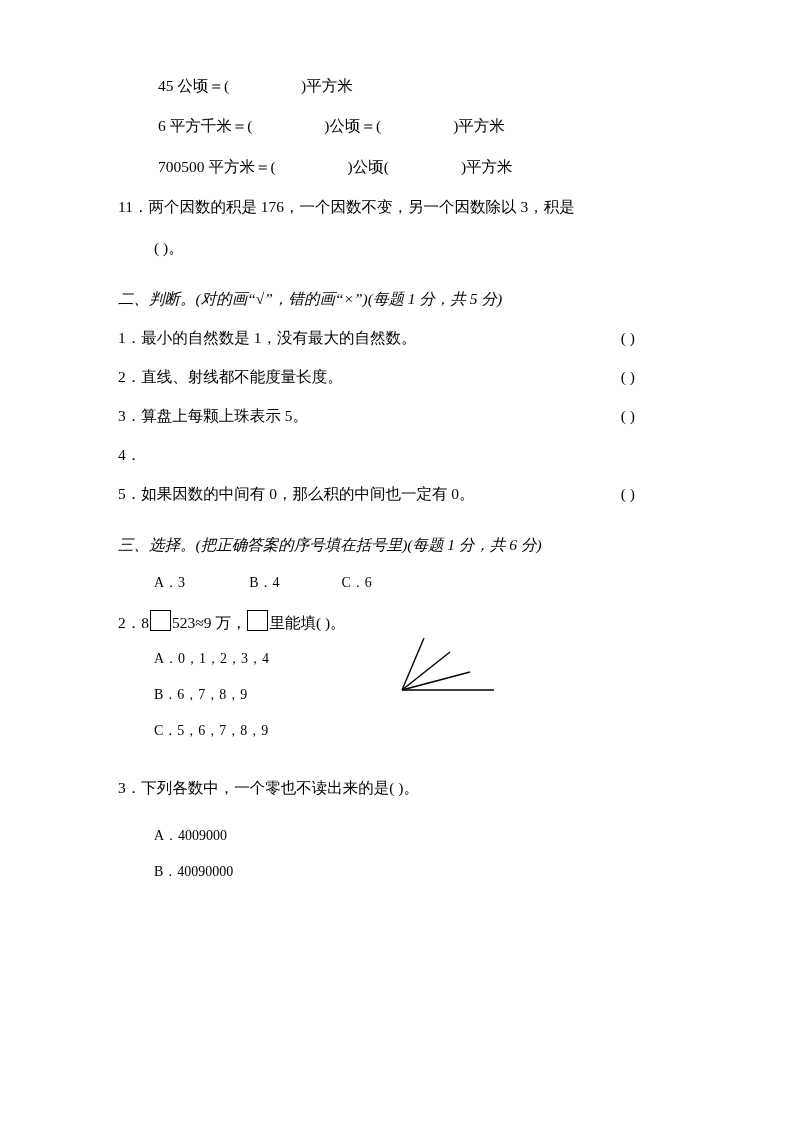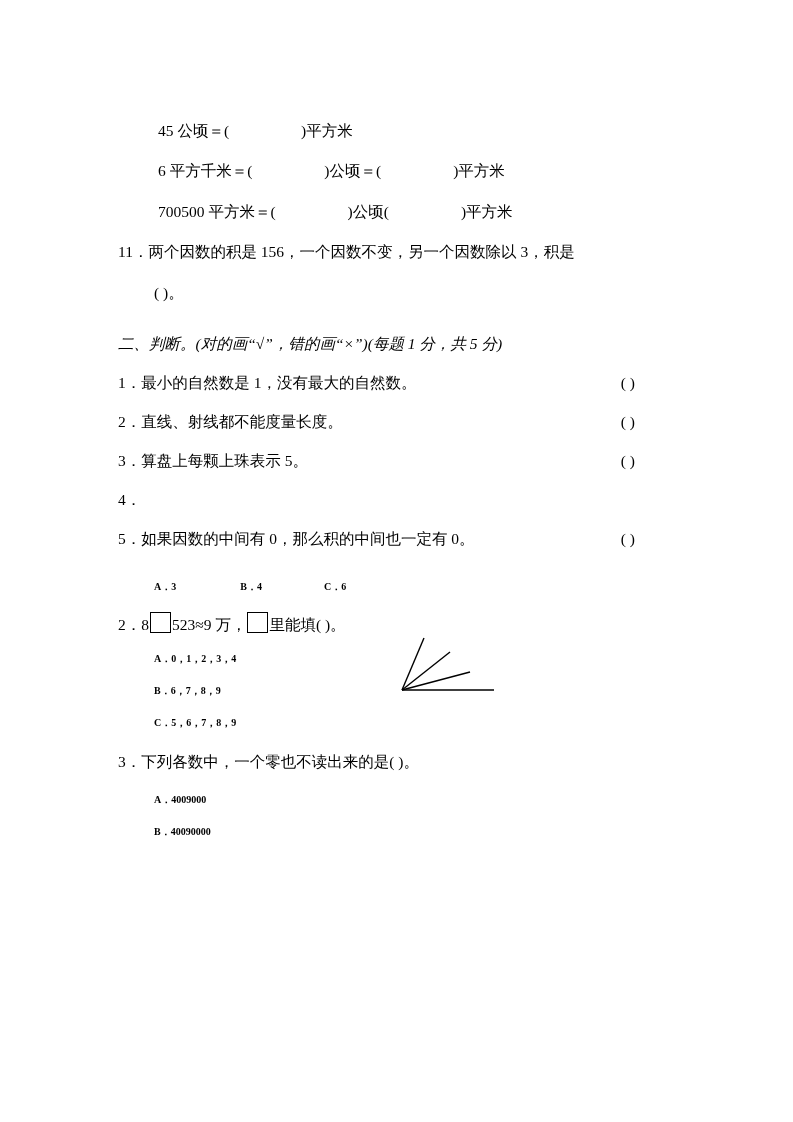--- a/index.html
+++ b/index.html
@@ -12,21 +12,21 @@
     height: 1122px;
     font-family: "Liberation Serif", "DejaVu Serif", serif;
     color: #000000;
     position: relative;
   }
   .page {
     position: relative;
     width: 793px;
     height: 1122px;
     box-sizing: border-box;
-    padding: 120px 104px 0 118px;
+    padding: 75px 104px 0 118px;
   }
   .line {
     font-size: 15.5px;
     line-height: 1.45;
     margin: 0 0 18px 0;
     white-space: nowrap;
   }
   .indent {
     padding-left: 40px;
   }
@@ -55,25 +55,24 @@
     white-space: nowrap;
   }
   .tf-text {
     flex: 0 0 auto;
   }
   .tf-paren {
     margin-left: auto;
     padding-right: 54px;
   }
   .choice-row {
-    font-size: 10px;
+    font-size: 14px;
     margin: 0 0 18px 0;
     white-space: nowrap;
     padding-left: 36px;
-    font-weight: bold;
   }
   .choice-row .gapA { display:inline-block; width: 64px; }
   .choice-row .gapB { display:inline-block; width: 62px; }
   .q-row {
     font-size: 15.5px;
     margin: 0 0 16px 0;
     white-space: nowrap;
   }
   .mini-box {
     display: inline-block;
@@ -103,21 +102,21 @@
 
   <div class="line indent">
     <span>6 平方千米＝(</span><span class="blank-md"></span><span>)公顷＝(</span><span class="blank-md"></span><span>)平方米</span>
   </div>
 
   <div class="line indent">
     <span>700500 平方米＝(</span><span class="blank-md"></span><span>)公顷(</span><span class="blank-md"></span><span>)平方米</span>
   </div>
 
   <div class="line">
-    <span>11．</span><span>两个因数的积是 156，一个因数不变，另一个因数除以 3，积是</span>
+    <span>11．</span><span>两个因数的积是 176，一个因数不变，另一个因数除以 3，积是</span>
   </div>
   <div class="line indent2">
     <span>(          )。</span>
   </div>
 
 
   <div class="spacer-lg"></div>
 
   <div class="section-head">二、判断。(对的画“√”，错的画“×”)(每题 1 分，共 5 分)</div>
 
@@ -144,45 +143,46 @@
   </div>
 
   <div class="tf-row">
     <span class="tf-text">5．</span>
       <span class="tf-text">如果因数的中间有 0，那么积的中间也一定有 0。</span>
       <span class="tf-paren">(        )</span>
   </div>
 
   <div class="spacer-lg"></div>
 
+  <div class="section-head">三、选择。(把正确答案的序号填在括号里)(每题 1 分，共 6 分)</div>
 
 
   <div class="choice-row">
     <span>A．3</span><span class="gapA"></span><span>B．4</span><span class="gapB"></span><span>C．6</span>
   </div>
 
   <div class="q-row">
     <span>2．</span><span>8</span><span class="mini-box"></span><span>523≈9 万，</span><span class="mini-box"></span><span>里能填(        )。</span>
   </div>
 
   <div class="choice-row">
     <span>A．0，1，2，3，4</span>
   </div>
   <div class="choice-row">
     <span>B．6，7，8，9</span>
   </div>
   <div class="choice-row">
     <span>C．5，6，7，8，9</span>
   </div>
 
-  <div class="q-row" style="margin-top:22px">
+  <div class="q-row" style="margin-top:38px">
     <span>3．</span><span>下列各数中，一个零也不读出来的是(        )。</span>
   </div>
 
-  <div class="choice-row" style="margin-top:20px">
+  <div class="choice-row" style="margin-top:28px">
     <span>A．4009000</span>
   </div>
   <div class="choice-row" style="">
     <span>B．40090000</span>
   </div>
 
   <div class="angle-fig">
     <svg width="108" height="72" viewBox="0 0 108 72">
       <line x1="4" y1="56" x2="96" y2="56" stroke="#000" stroke-width="1.4"></line>
       <line x1="4" y1="56" x2="72" y2="38" stroke="#000" stroke-width="1.4"></line>

